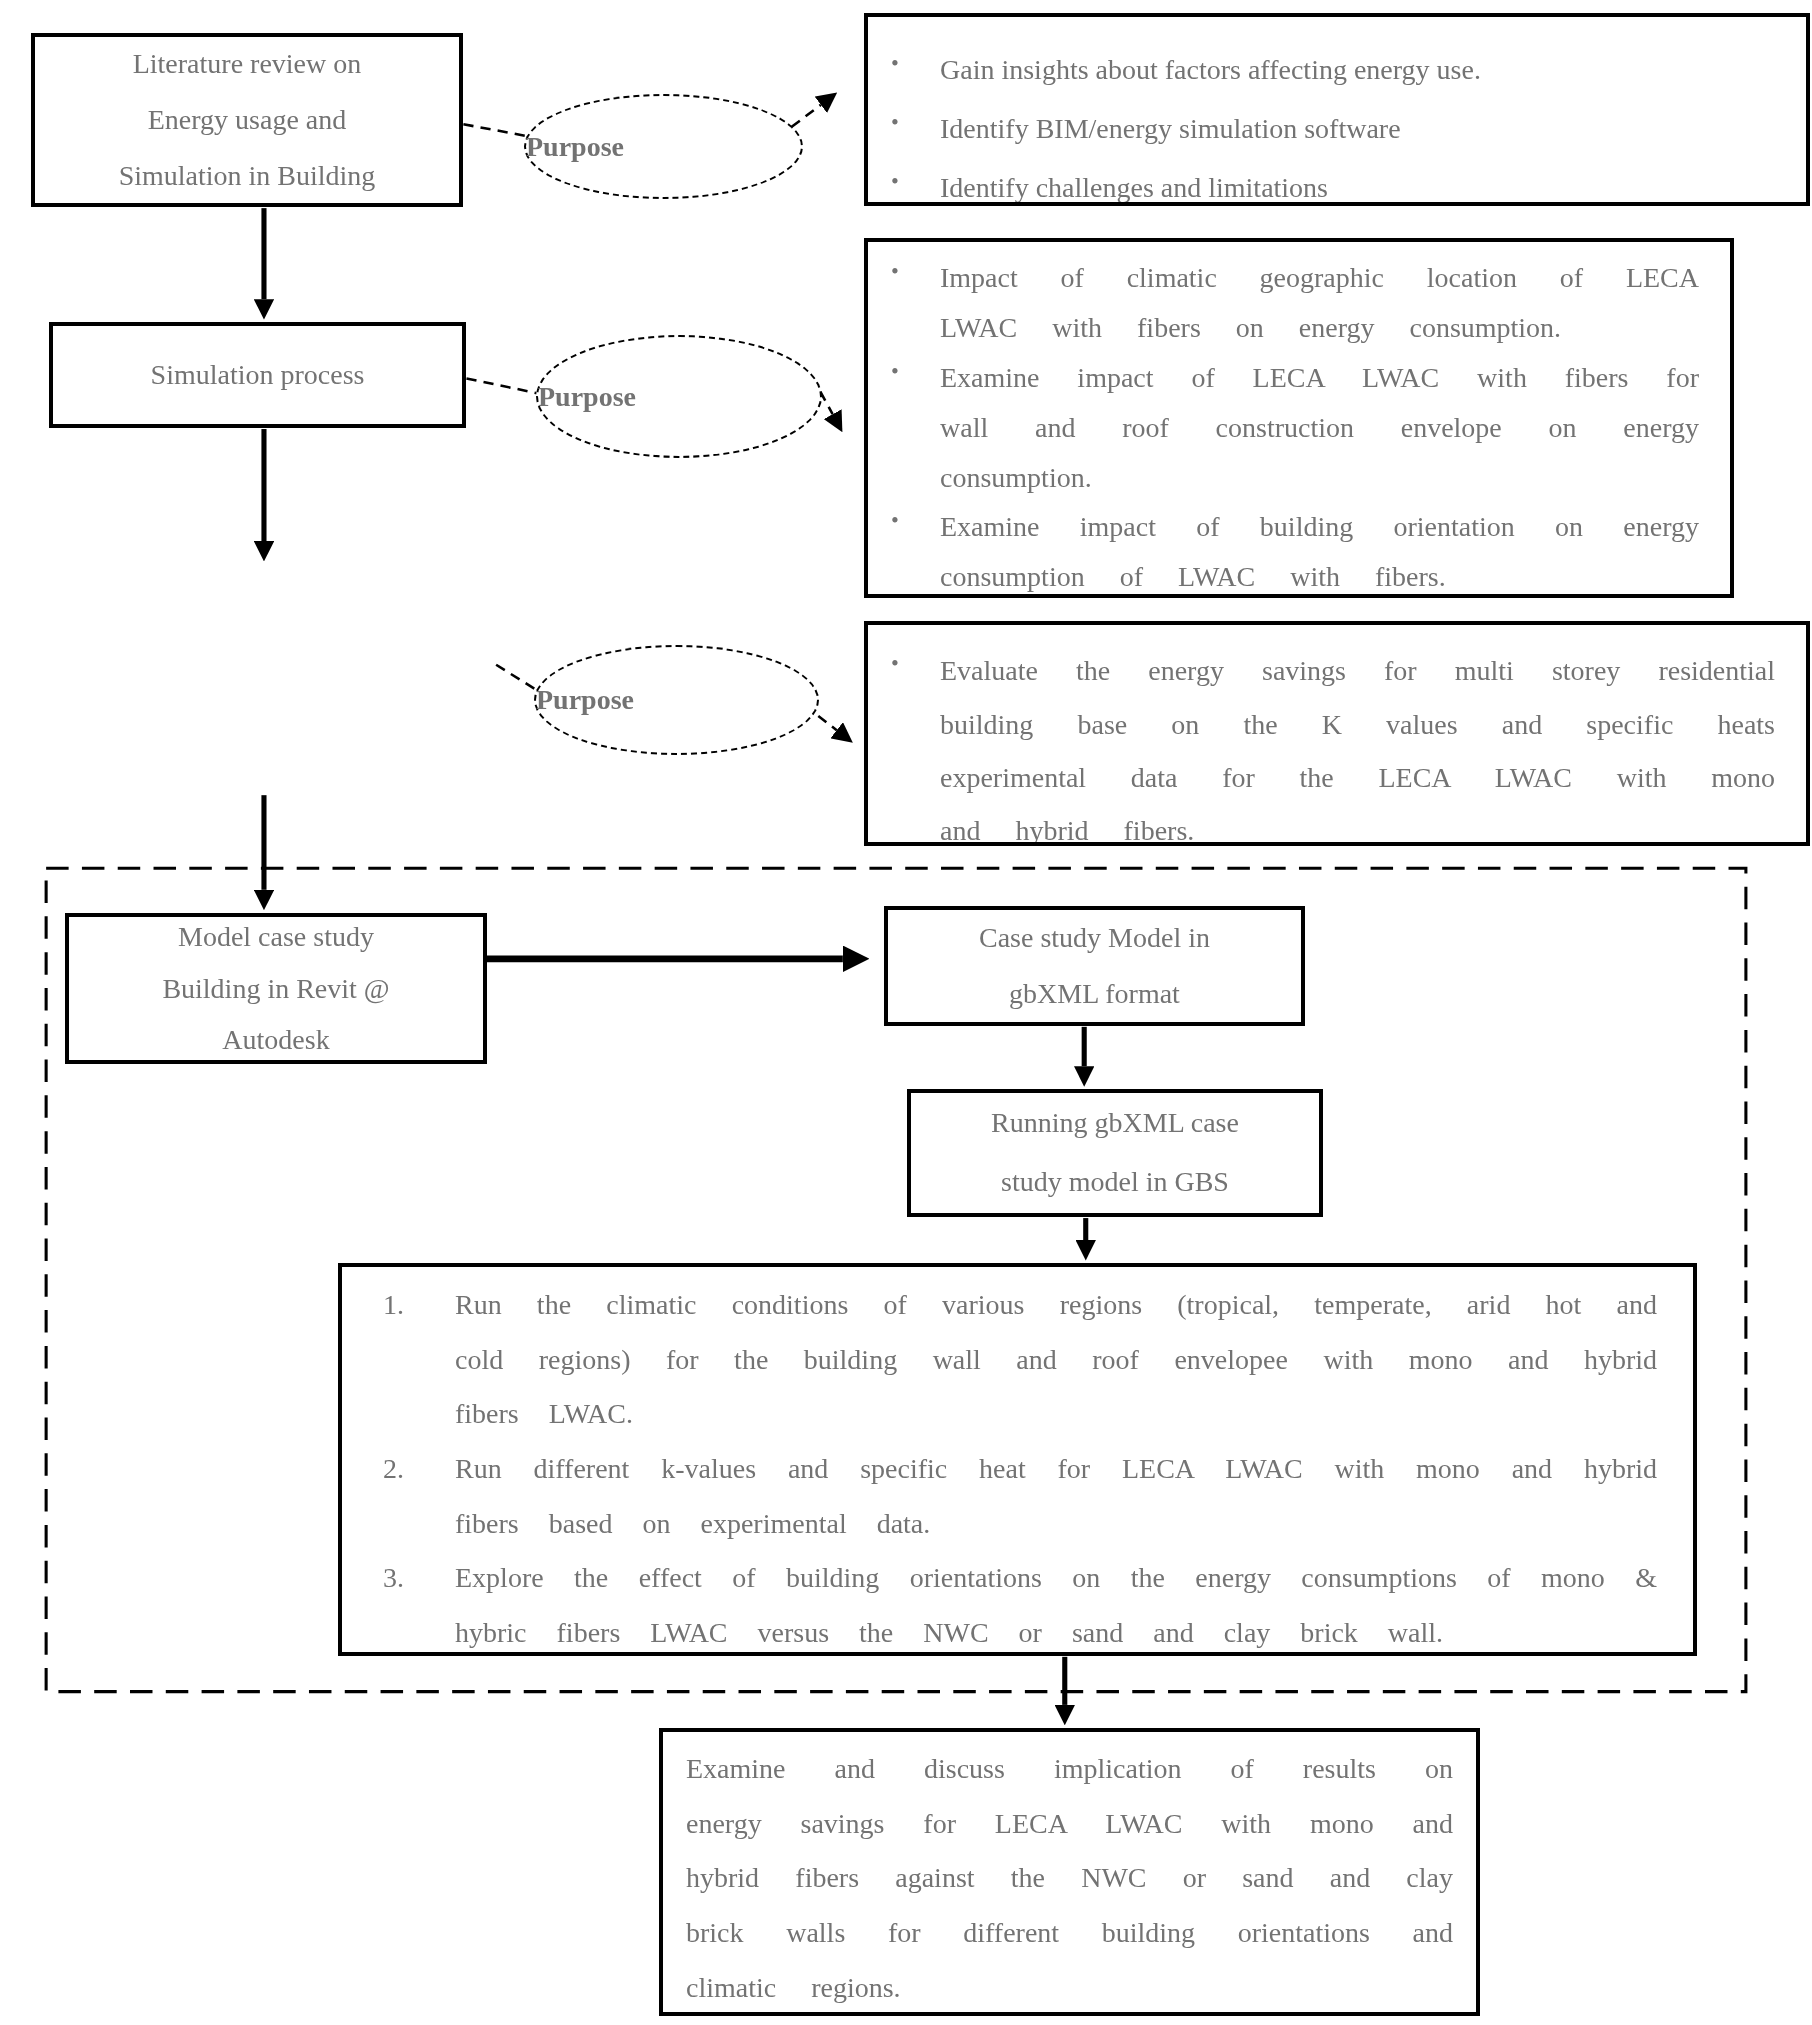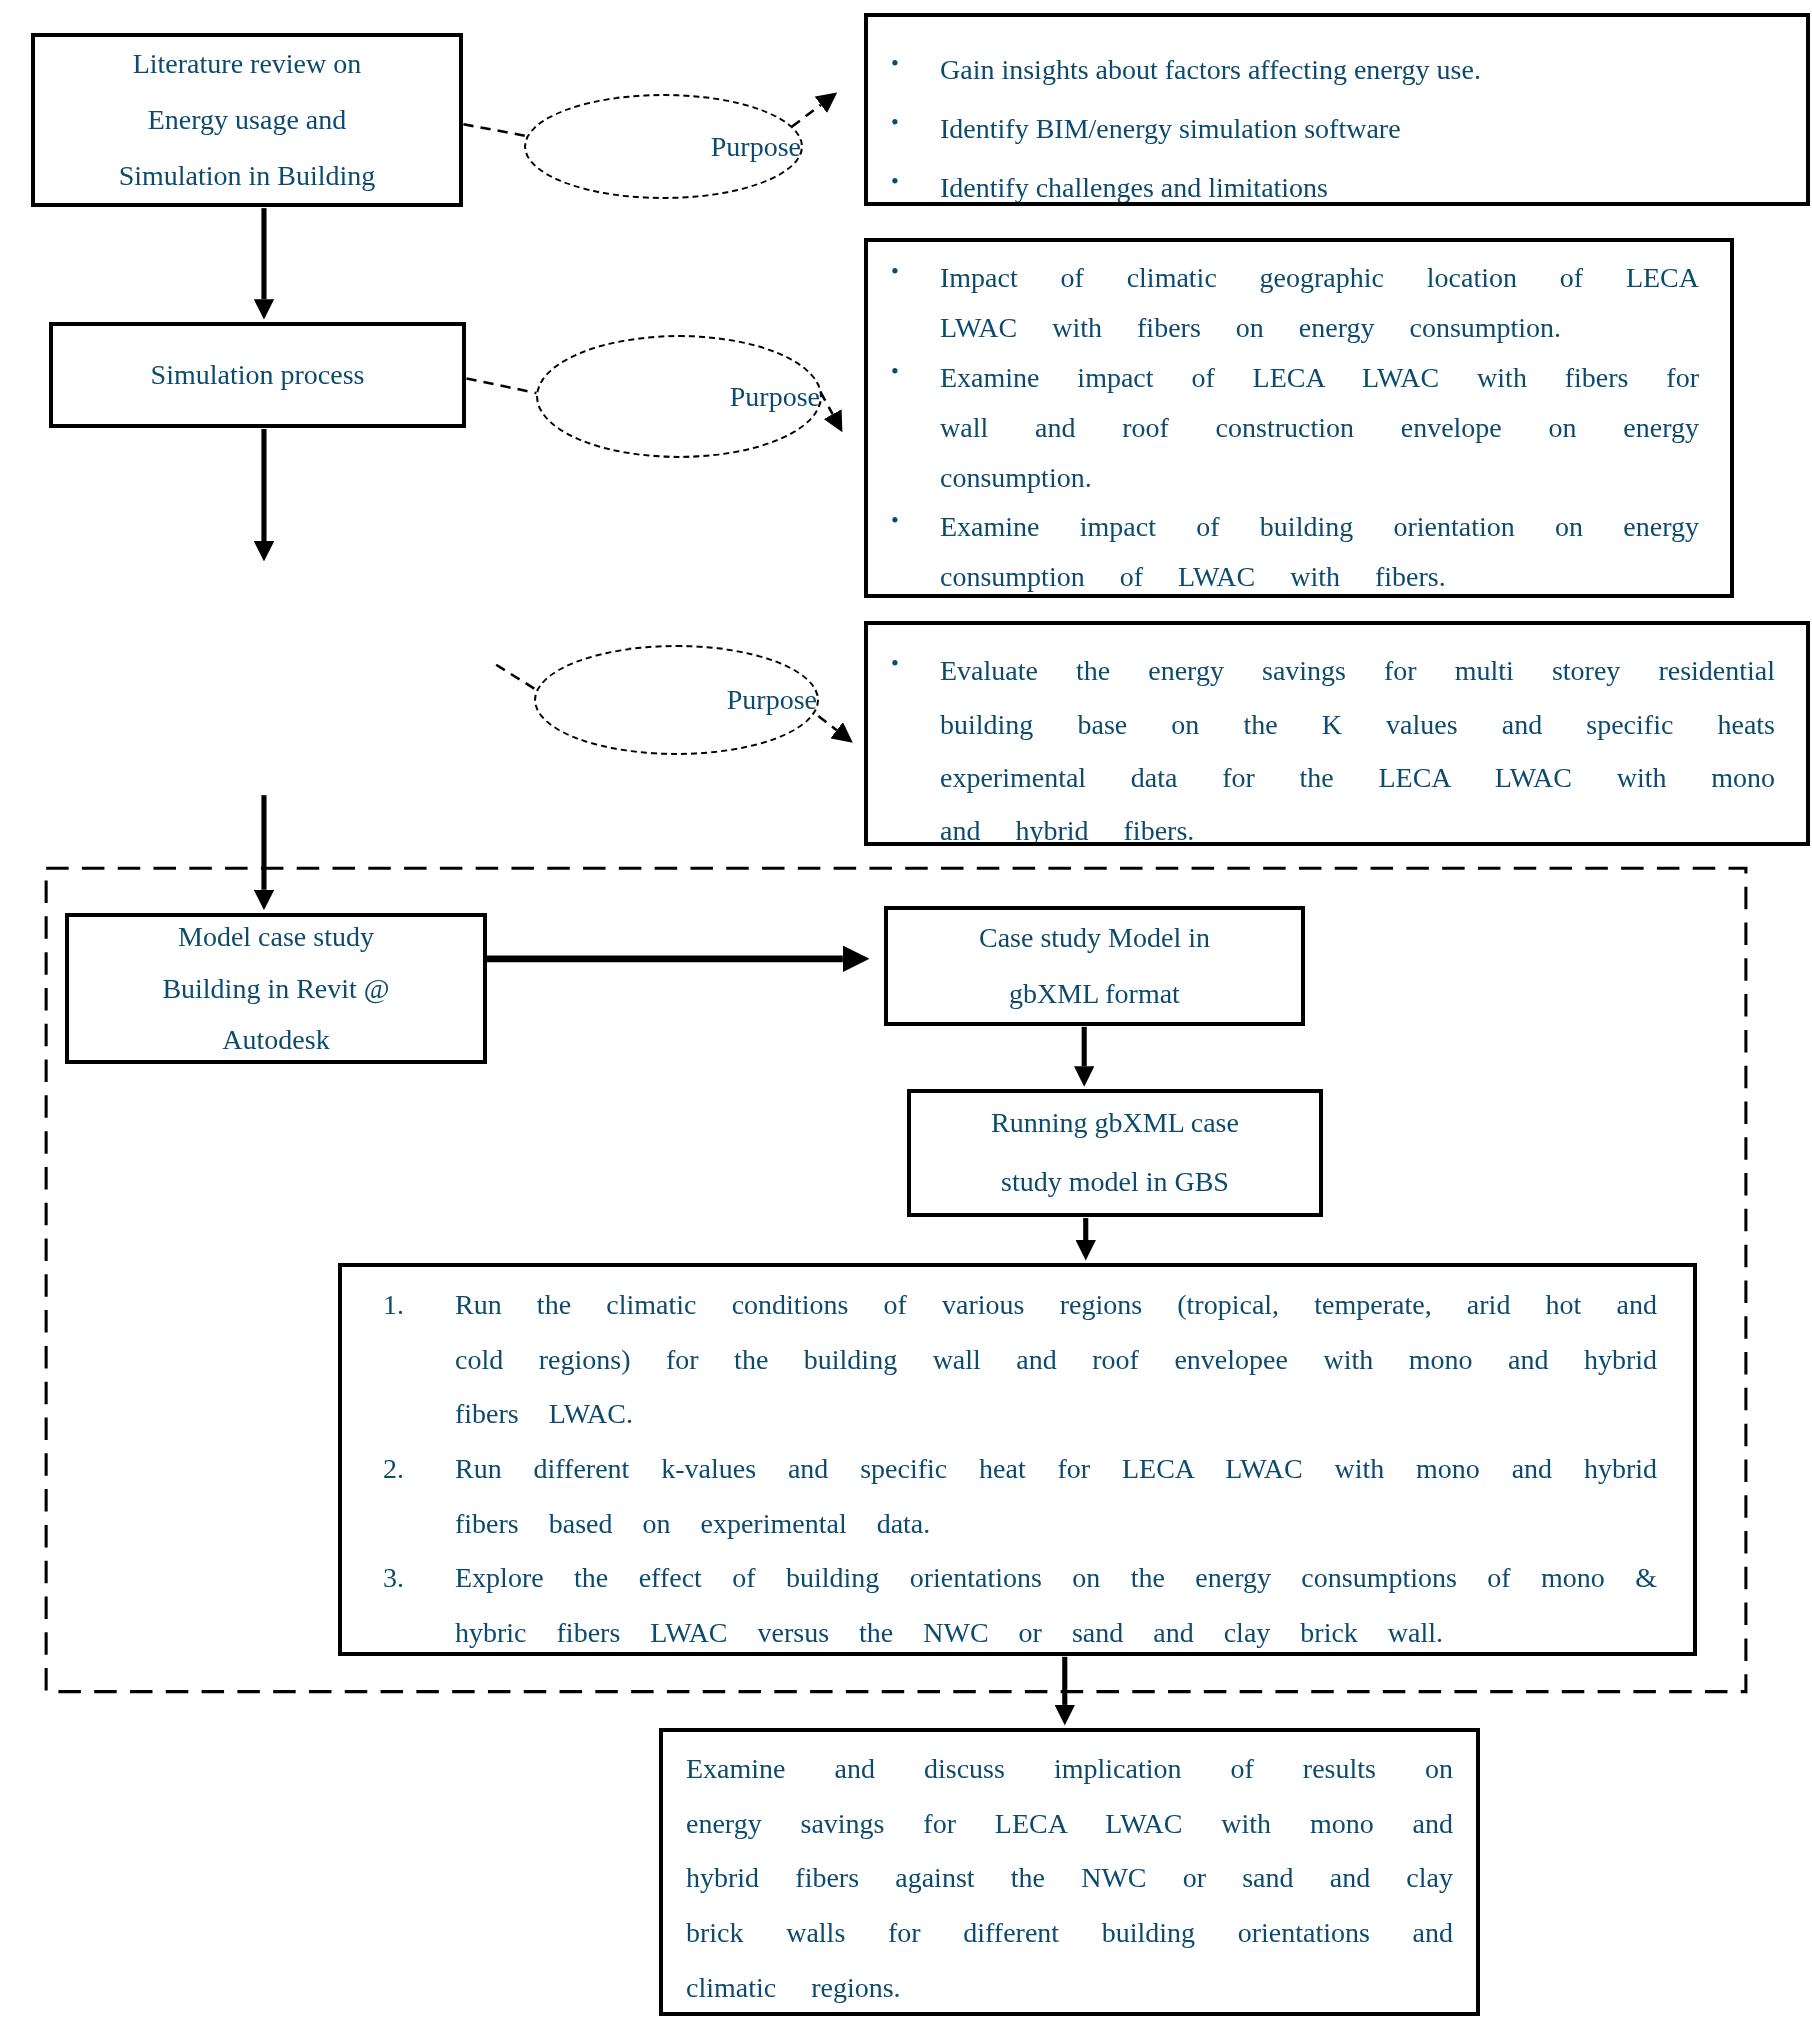--- a/index.html
+++ b/index.html
@@ -1,21 +1,21 @@
 <!DOCTYPE html>
 <html style="font-size:8.2px"><head>
 <meta charset="utf-8">
 <style>
   html,body{margin:0;padding:0;background:#ffffff;}
   #canvas{
     position:relative;
     width:1813px;height:2025px;
     background:#ffffff;
     font-family:"Liberation Serif","DejaVu Serif",serif;
-    color:#0c4a6e;
+    color:#737373;
     font-size:28px;
   }
   #connector-layer{position:absolute;left:0;top:0;z-index:1;}
   .node{
     position:absolute;
     border:4.6px solid #000000;
     background:#ffffff;
     box-sizing:border-box;
     z-index:2;
     overflow:hidden;
@@ -25,22 +25,23 @@
     text-align:center;
     white-space:pre-line;
     line-height:2.0;
   }
   .ellipse{
     position:absolute;
     border:2px dashed #000000;
     border-radius:50%;
     background:#ffffff;
     box-sizing:border-box;
-    display:flex;align-items:center;justify-content:flex-end;
+    display:flex;align-items:center;justify-content:flex-start;
     z-index:2;
+    font-weight:bold;
   }
   ul.blist,ol.nlist{
     margin:0;padding:0;list-style:none;
   }
   ul.blist li{
     position:relative;
     padding-left:72px;
   }
   ul.blist li::before{
     content:"\2022";

